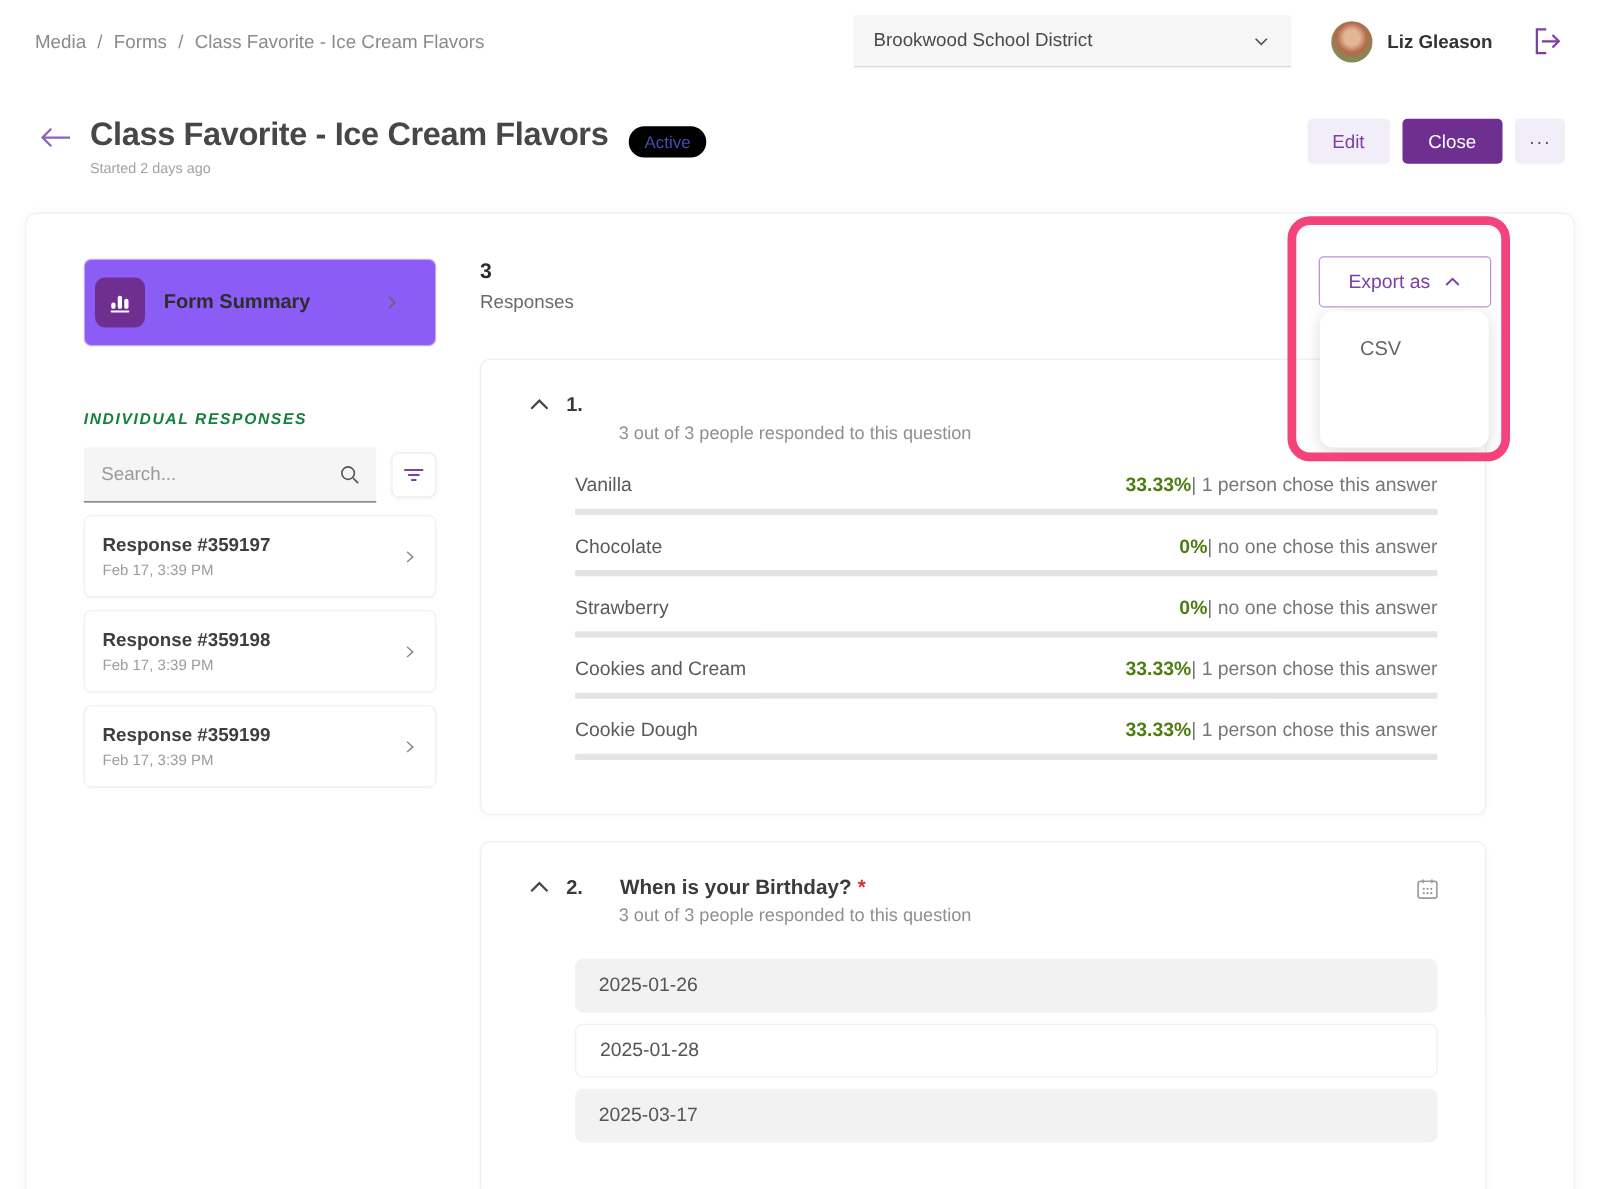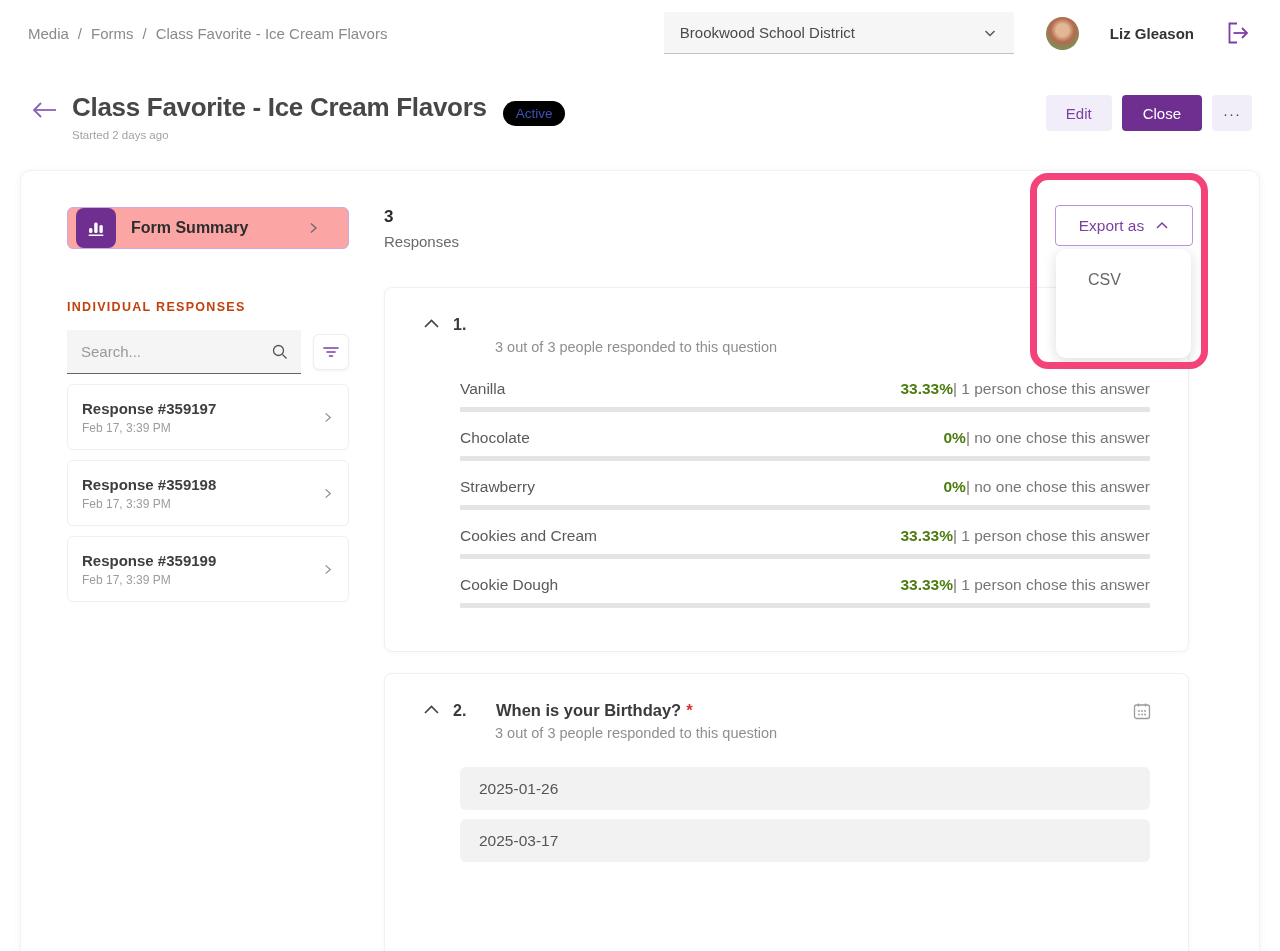--- a/index.html
+++ b/index.html
@@ -12,21 +12,21 @@
   svg { display:block; }
 
   
   .topbar { height:66px; display:flex; align-items:center; padding:0 28px; }
   .breadcrumb { flex:1; font-size:15px; color:#8a8a8a; display:flex; gap:9px; align-items:center; }
   .district-select {
     width:350px; height:42px; background:#f6f6f6; border-bottom:1px solid #c2c2c2;
     border-radius:2px 2px 0 0; display:flex; align-items:center; justify-content:space-between;
     padding:0 16px; font-size:15px; color:#4a4a4a; margin-right:32px; cursor:pointer;
   }
-  .userbox { display:flex; align-items:center; gap:31px; }
+  .userbox { display:flex; align-items:center; gap:12px; }
   .avatar {
     width:33px; height:33px; border-radius:50%;
     background:radial-gradient(circle at 50% 40%, #e3b795 24%, #b46a4e 46%, #7d8f57 72%, #55693f 100%);
   }
   .username { font-size:15px; font-weight:700; color:#333; }
   .logout { margin-left:30px; cursor:pointer; }
 
   
   .page-header { display:flex; align-items:flex-start; padding:26px 28px 0 32px; }
   .back-arrow { margin-top:9px; cursor:pointer; }
@@ -47,28 +47,28 @@
   .main-card {
     position:absolute; left:20px; top:170px; width:1240px; height:1080px;
     background:#fff; border:1px solid #f1f1f6; border-radius:10px;
     box-shadow:0 2px 10px rgba(40,40,80,0.05);
     padding:36px 70px 36px 46px; display:flex; gap:35px;
   }
 
   
   .left-col { width:282px; flex:none; }
   .form-summary-btn {
-    height:42px; background:#fca5a5; border:1px solid #c9ade2; border-radius:6px;
+    height:70px; background:#8b5cf6; border:1px solid #c9ade2; border-radius:6px;
     display:flex; align-items:center; padding:0 28px 0 8px; gap:15px; cursor:pointer;
   }
   .fs-icon { width:40px; height:40px; background:#6e2f91; border-radius:8px;
     display:flex; align-items:center; justify-content:center; }
   .fs-label { font-size:16px; font-weight:700; color:#2d2d2d; }
   .fs-chevron { margin-left:auto; }
-  .ir-label { margin-top:51px; font-size:12.5px; font-weight:700; letter-spacing:1.3px; color:#c2410c; }
+  .ir-label { margin-top:51px; font-size:12.5px; font-weight:700; letter-spacing:1.3px; color:#15803d;font-style:italic; }
   .search-row { margin-top:16px; display:flex; gap:12px; align-items:center; }
   .search-wrap { position:relative; width:234px; }
   .search-input {
     width:234px; height:44px; background:#f5f5f5; border:none; border-bottom:1.5px solid #666;
     padding:0 38px 0 14px; font-size:15px; color:#a16207; font-family:inherit; outline:none;
   }
   .search-input::placeholder { color:#9a9a9a; }
   .search-icon { position:absolute; right:12px; top:13px; }
   .filter-btn {
     width:36px; height:36px; background:#fff; border:1px solid #ededf3; border-radius:6px;
@@ -345,20 +345,21 @@
               <polyline points="2,9 8.5,2.5 15,9" fill="none" stroke="#444" stroke-width="1.7"></polyline>
             </svg>
         </span>
         <span class="q-number">2.</span>
         <span class="q-title"><span>When is your Birthday?</span><span class="q-required">*</span></span>
       </div>
       <div class="q-subtext">3 out of 3 people responded to this question</div>
 
       <div class="date-rows">
         <div class="date-row alt">2025-01-26</div>
+        <div class="date-row plain">2025-01-28</div>
         <div class="date-row alt">2025-03-17</div>
       </div>
     </div>
   </div>
 </div>
 
 <div class="export-menu">
   <div class="export-item">CSV</div>
 </div>
 <div class="export-button">

